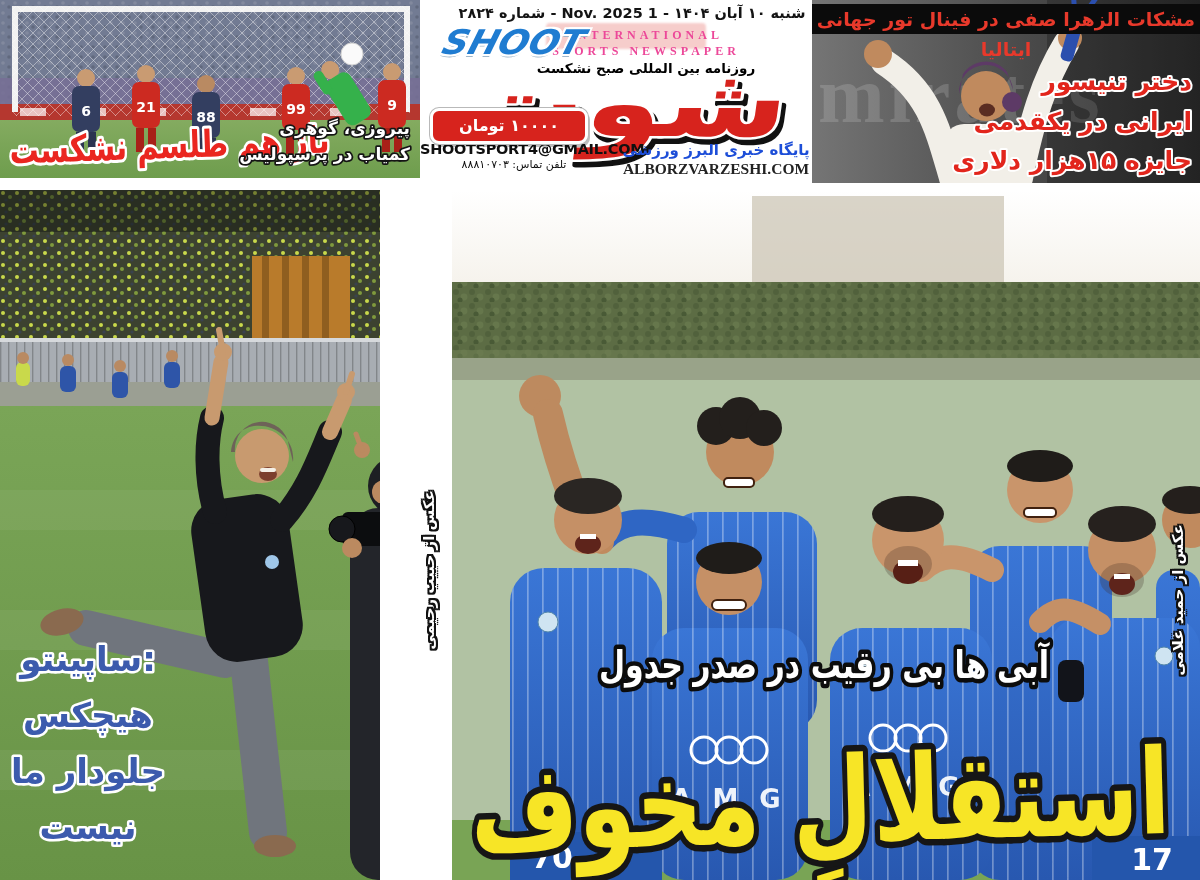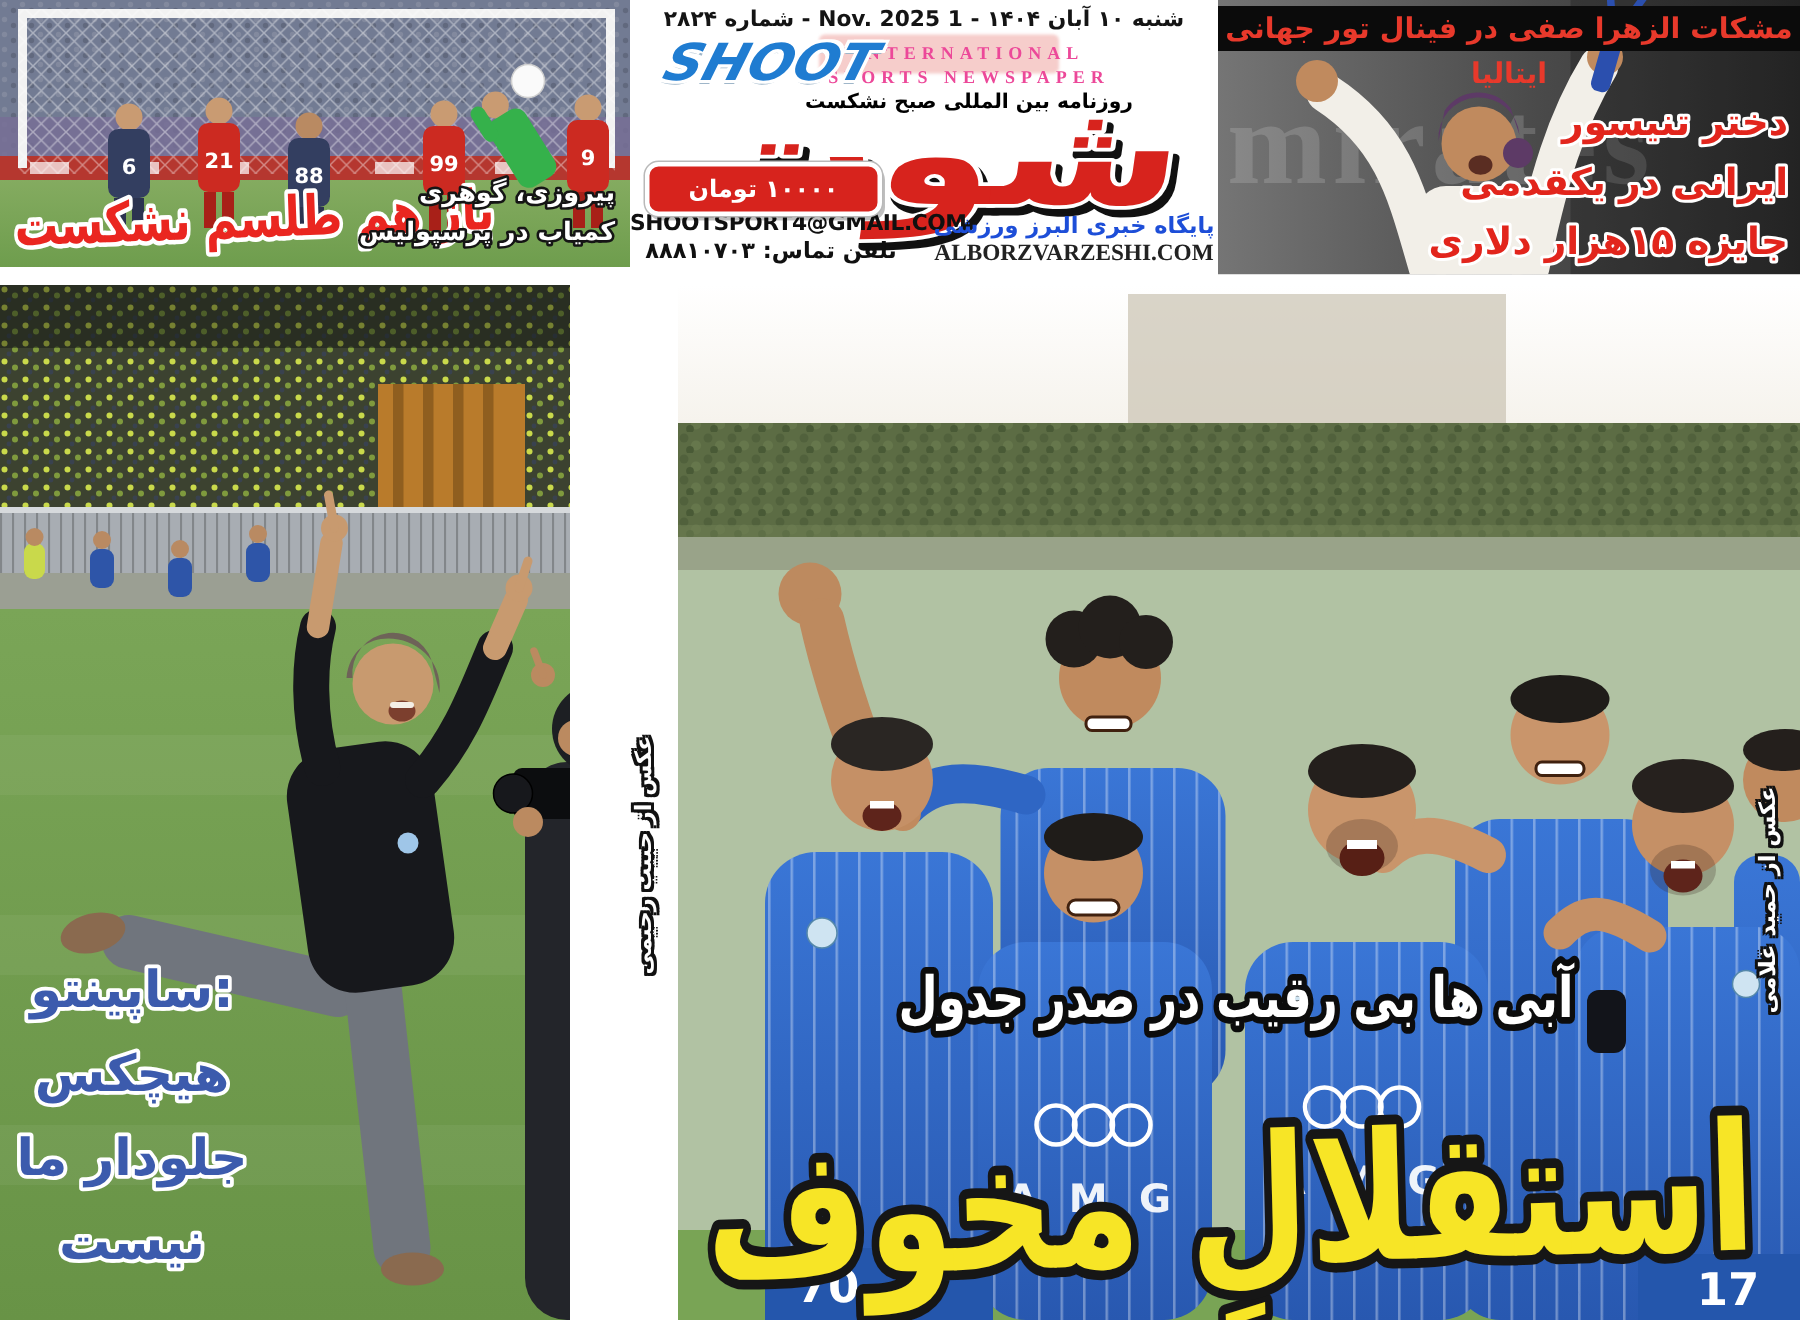--- a/index.html
+++ b/index.html
@@ -2,41 +2,41 @@
 <html lang="fa"><head>
 <meta charset="utf-8">
 <style>
   html,body{margin:0;padding:0;background:#e9e9e9;}
   .page{position:relative;width:1200px;height:880px;background:#ffffff;overflow:hidden;
         font-family:"DejaVu Sans",sans-serif;margin:0 auto;}
   .photo{position:absolute;overflow:hidden;background:#ddd;}
   svg{display:block;}
   
   .masthead{position:absolute;left:420px;top:0;width:392px;height:186px;background:#fff;}
-  .date-line{position:absolute;top:5px;left:0;width:100%;text-align:center;direction:rtl;
+  .date-line{position:absolute;top:5px;left:16px;width:100%;text-align:center;direction:rtl;
              font-size:14.5px;font-weight:bold;color:#141414;white-space:nowrap;}
   .fade-red{position:absolute;top:23px;left:126px;width:160px;height:26px;
             background:rgba(228,98,92,.32);border-radius:4px;filter:blur(1px);}
   .intl{position:absolute;left:96px;width:260px;text-align:center;color:#ec4899;
         font-family:"Liberation Serif",serif;font-weight:bold;font-size:12px;letter-spacing:4px;}
   .intl.l1{top:28px;}
   .intl.l2{top:44px;}
   .persian-sub{position:absolute;top:60px;left:96px;width:260px;text-align:center;direction:rtl;
                font-size:13.5px;font-weight:bold;color:#000;}
   .logo-en{position:absolute;top:22px;left:4px;width:180px;text-align:center;
            font-size:34px;font-weight:800;font-style:italic;letter-spacing:0px;color:#1f7cd1;
            transform:skewX(-16deg) scaleX(1.05);
            text-shadow:-2px -2px 0 #fff,2px -2px 0 #fff,-2px 2px 0 #fff,2px 2px 0 #fff,0 3px 0 #9fb6c9;}
   .logo-fa-svg{position:absolute;left:0;top:34px;width:392px;height:112px;overflow:visible;}
   .price-pill{position:absolute;top:108px;left:10px;width:152px;height:30px;background:#d7231d;
               border:3px solid #fff;border-radius:9px;box-shadow:0 0 0 1px #b9b9b9,2px 3px 0 rgba(0,0,0,.25);
               color:#fff;font-weight:bold;font-size:16px;line-height:30px;text-align:center;direction:rtl;z-index:5;}
   .contact-left{position:absolute;top:141px;left:0px;width:188px;text-align:center;}
   .contact-left .email{font-size:14.5px;font-weight:bold;color:#101010;letter-spacing:-0.3px;}
-  .contact-left .phone{font-size:15px;font-weight:bold;color:#101010;direction:rtl;margin-top:1px;}
+  .contact-left .phone{font-size:11px;font-weight:normal;color:#101010;direction:rtl;margin-top:1px;}
   .contact-right{position:absolute;top:141px;right:0px;width:192px;text-align:center;}
   .contact-right .agency-fa{font-size:15px;font-weight:bold;color:#1d4ed8;direction:rtl;}
   .contact-right .agency-en{font-family:"Liberation Serif",serif;font-size:15.5px;font-weight:bold;color:#222;margin-top:1px;}
   
   .tennis{left:812px;top:0;width:388px;height:183px;}
   .kicker-bar{position:absolute;top:4px;left:0;right:0;height:30px;background:#0b0b0b;
               color:#e8392b;font-size:19px;font-weight:bold;line-height:30px;text-align:center;direction:rtl;z-index:4;}
   
   .credit{position:absolute;width:190px;height:20px;text-align:center;white-space:nowrap;
           font-size:15px;font-weight:bold;color:#fff;direction:rtl;

